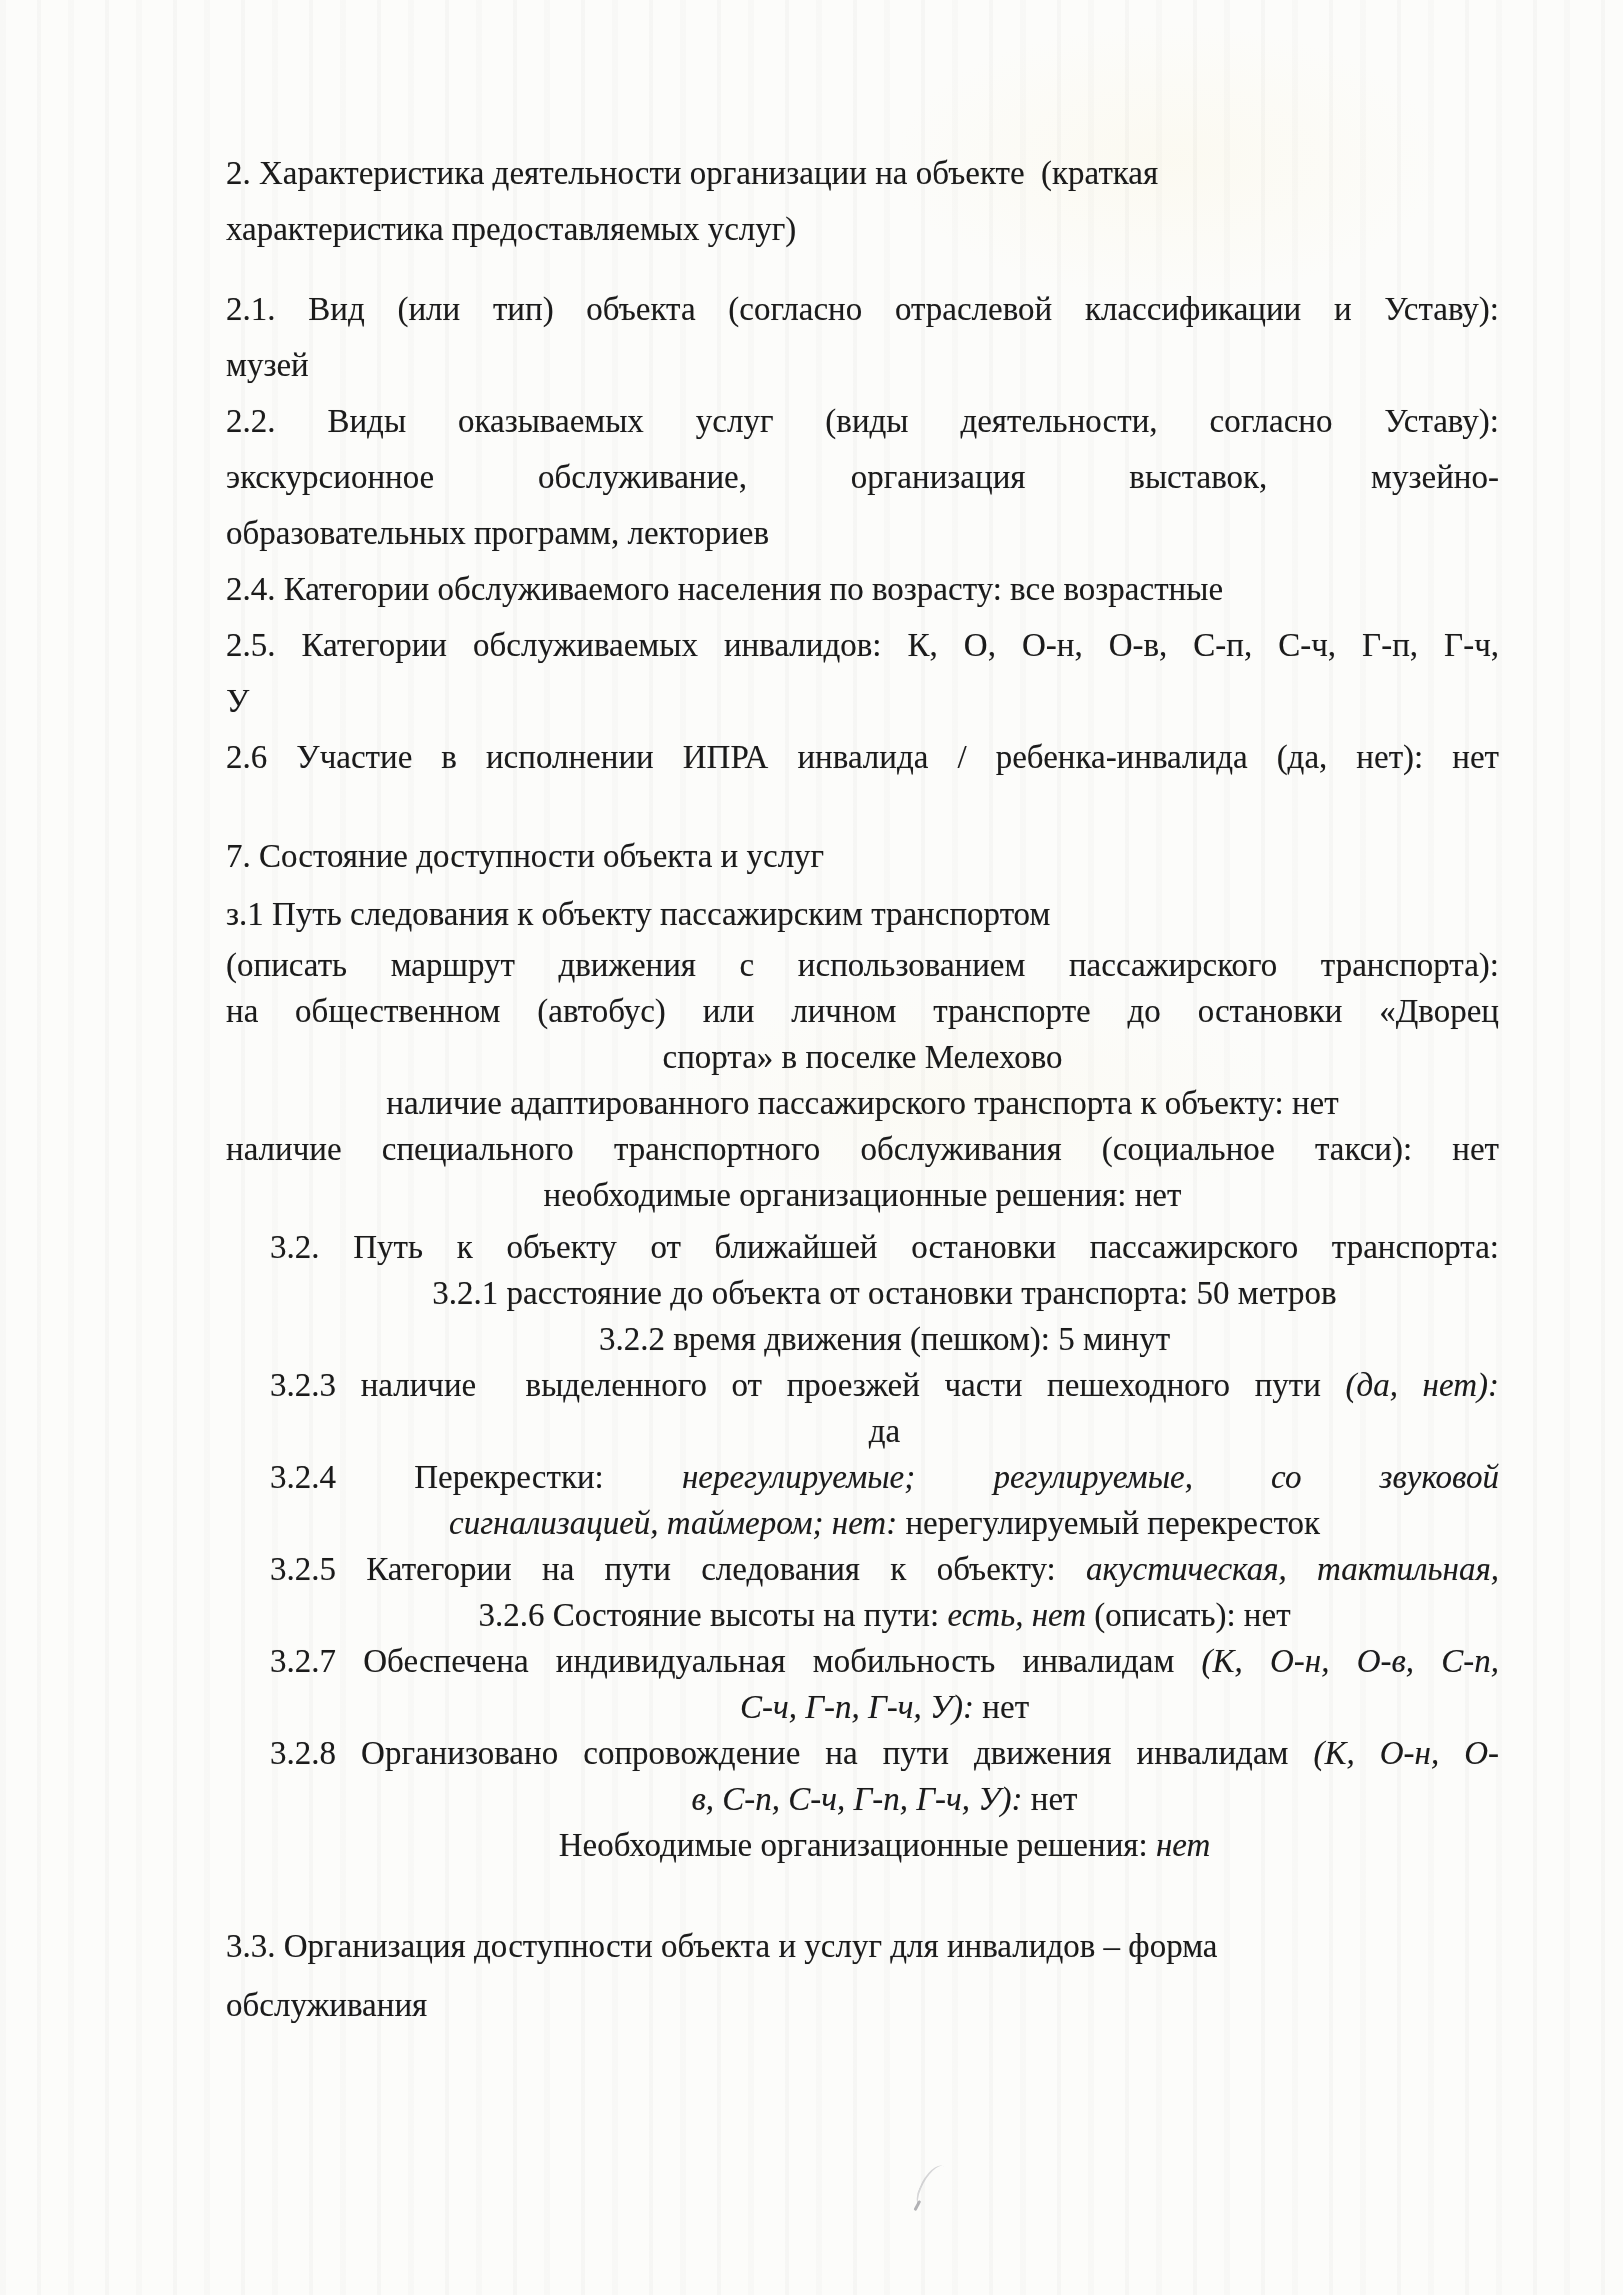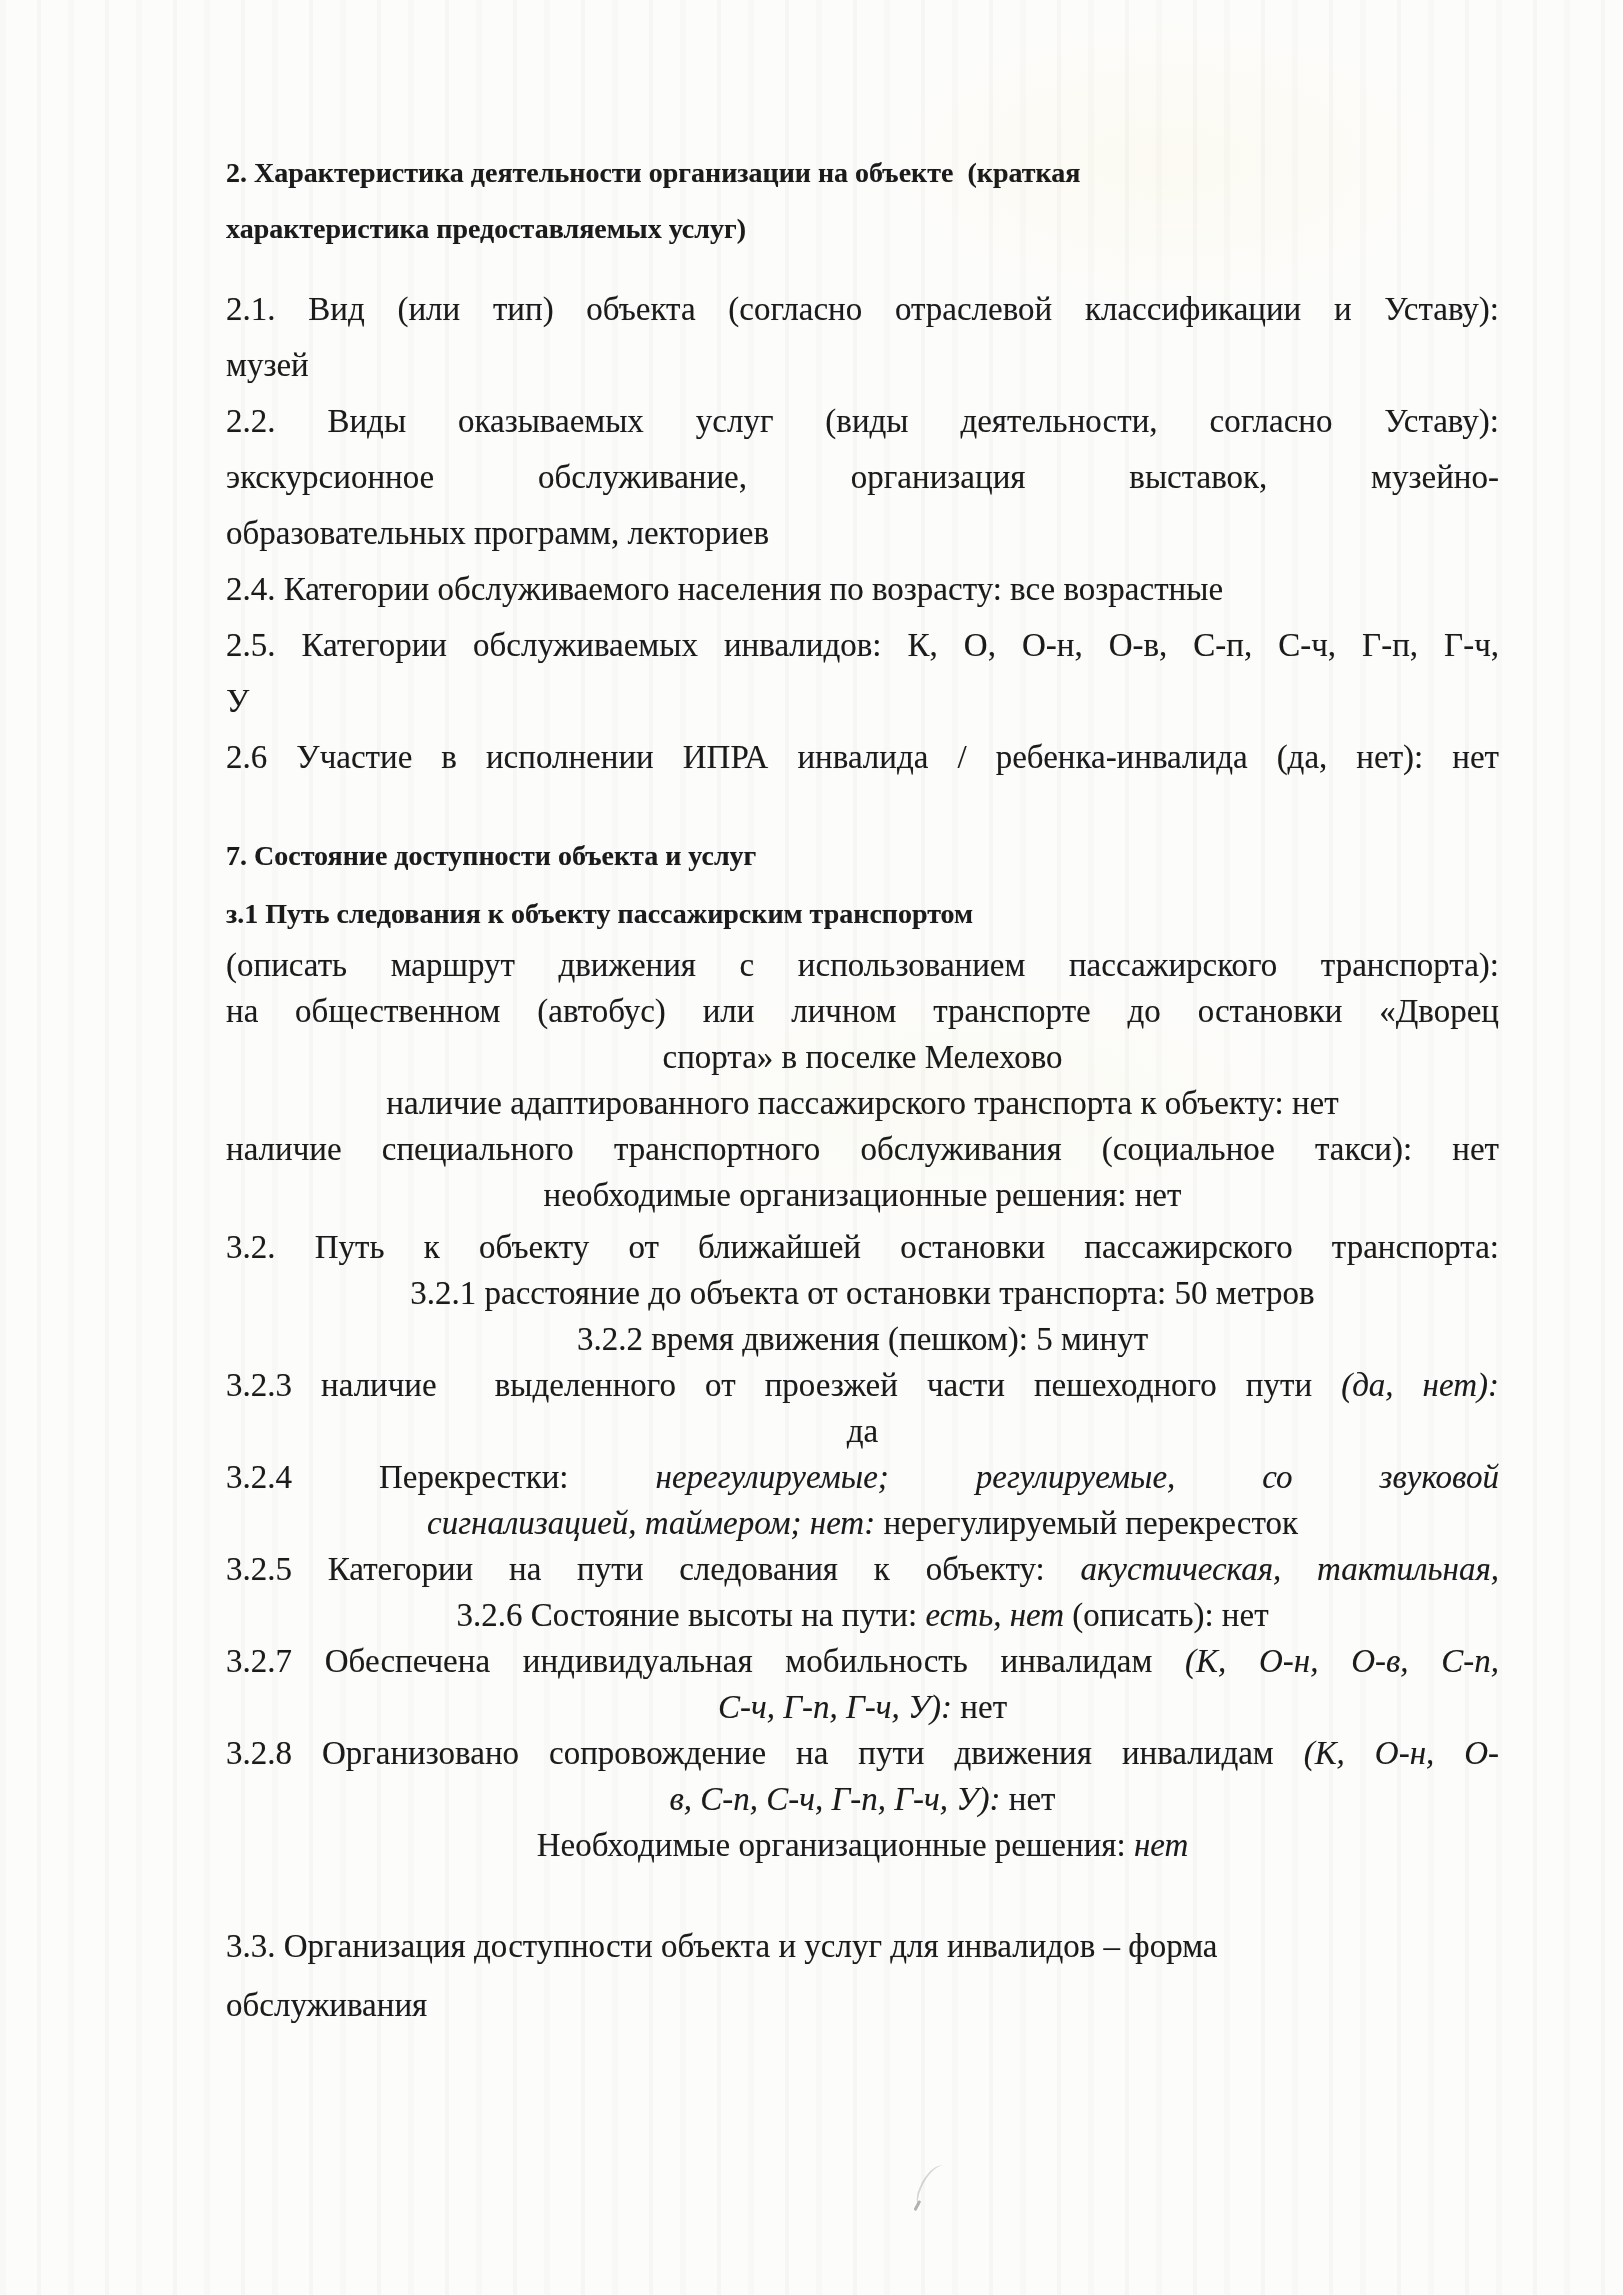--- a/index.html
+++ b/index.html
@@ -22,27 +22,27 @@
         rgba(0,0,0,0.014) 0 5.9px, rgba(0,0,0,0) 5.9px 37px,
         rgba(0,0,0,0.022) 37px 41px, rgba(0,0,0,0) 41px 68px),
       radial-gradient(393px 196px at 72% 7%, rgba(250,240,205,0.20), rgba(250,240,205,0) 70%),
       radial-gradient(458px 170px at 60% 48%, rgba(248,240,210,0.16), rgba(248,240,210,0) 70%);
   }
   .content{position:absolute;left:226px;top:0;width:1273px;padding-top:145px;}
   .ln{white-space:normal;}
   .lh85{line-height:56px;}
   .lh70{line-height:46px;text-align:center;}
   .lh90{line-height:59px;}
-  .b{font-weight:bold;font-size:28px;}
+  .b{font-weight:normal;font-size:33px;}
   .i{font-style:italic;}
   .j{text-align:justify;text-align-last:justify;}
   .mt-items2{margin-top:24px;}
   .mt-sec3{margin-top:43px;}
   .mt-s31h{margin-top:2px;}
-  .mt-s32{margin-top:5.9px;}
+  .mt-s32{margin-top:5.9px;margin-left:44px;}
   .mt-s33{margin-top:49px;}
   
   .pen-mark{
     position:absolute;left:909px;top:2159px;width:34px;height:60px;
     pointer-events:none;opacity:0.55;
   }
   .pen-mark span.s1{
     position:absolute;left:11.8px;top:3.9px;width:19.6px;height:46px;
     border-left:2px solid rgba(125,125,135,0.55);
     border-radius:70% 0 0 40%;

